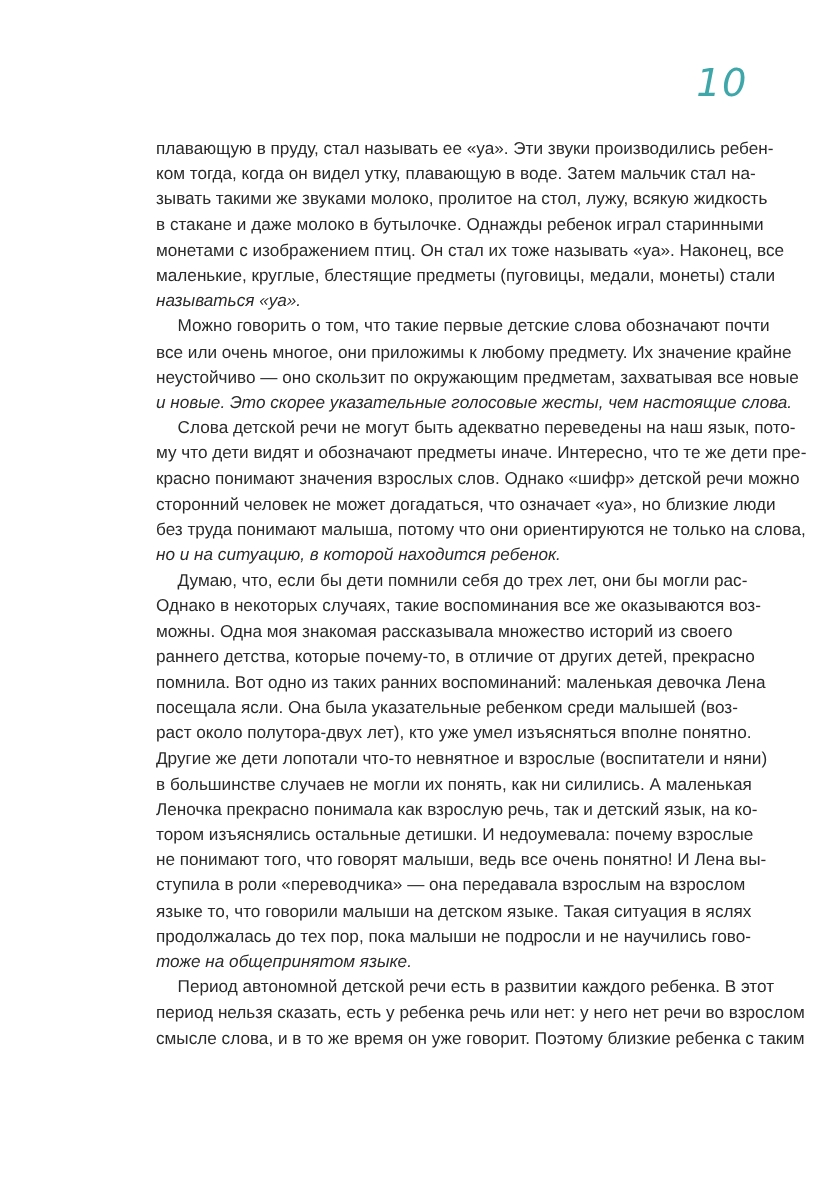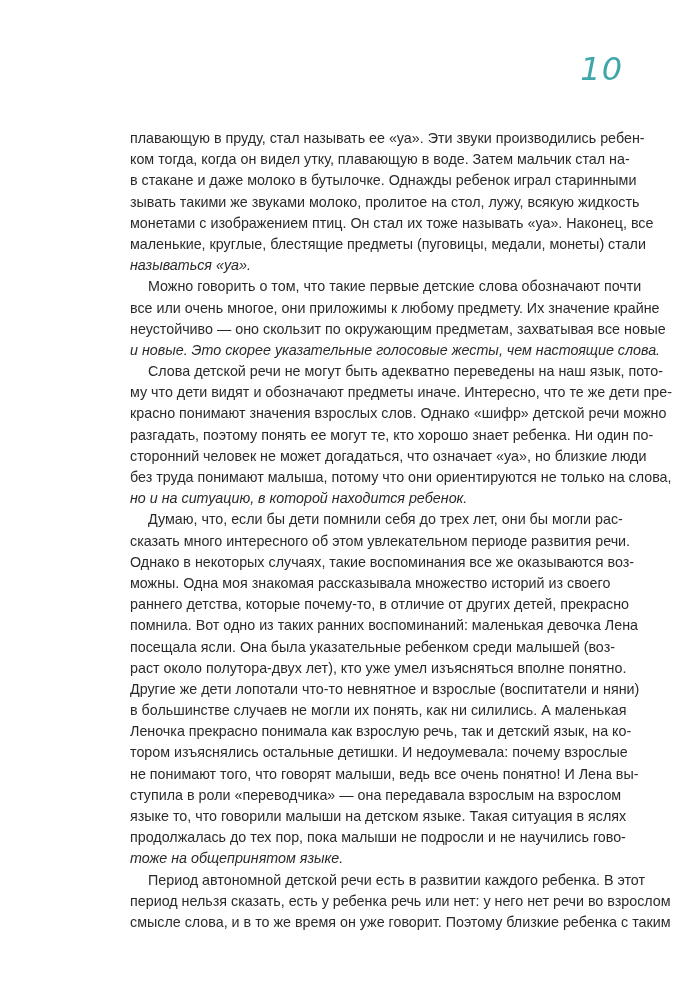--- a/index.html
+++ b/index.html
@@ -17,21 +17,21 @@
       font-family: "DejaVu Sans", sans-serif;
       font-style: italic;
       font-weight: 300;
       font-size: 32px;
       color: #3fa7a9;
       letter-spacing: 1px;
     }
     .body-text {
       position: absolute;
       left: 130px;
-      top: 128px;
+      top: 114px;
       width: 428px;
     }
     .line {
       display: block;
       font-size: 14.3px;
       line-height: 21.2px;
       height: 21.2px;
       white-space: nowrap;
       text-align: justify;
       text-align-last: justify;
@@ -41,44 +41,42 @@
   </style>
 </head>
 <body>
 
 <div class="page-number">10</div>
 
 <div class="body-text">
   <div>
     <span class="line">плавающую в пруду, стал называть ее «уа». Эти звуки производились ребен-</span>
     <span class="line">ком тогда, когда он видел утку, плавающую в воде. Затем мальчик стал на-</span>
+    <span class="line">зывать такими же звуками молоко, пролитое на стол, лужу, всякую жидкость</span>
     <span class="line">в стакане и даже молоко в бутылочке. Однажды ребенок играл старинными</span>
-    <span class="line">зывать такими же звуками молоко, пролитое на стол, лужу, всякую жидкость</span>
     <span class="line">монетами с изображением птиц. Он стал их тоже называть «уа». Наконец, все</span>
     <span class="line">маленькие, круглые, блестящие предметы (пуговицы, медали, монеты) стали</span>
     <span class="line last">называться «уа».</span>
   </div>
   <div>
     <span class="line indent">Можно говорить о том, что такие первые детские слова обозначают почти</span>
     <span class="line">все или очень многое, они приложимы к любому предмету. Их значение крайне</span>
     <span class="line">неустойчиво — оно скользит по окружающим предметам, захватывая все новые</span>
     <span class="line last">и новые. Это скорее указательные голосовые жесты, чем настоящие слова.</span>
   </div>
   <div>
     <span class="line indent">Слова детской речи не могут быть адекватно переведены на наш язык, пото-</span>
     <span class="line">му что дети видят и обозначают предметы иначе. Интересно, что те же дети пре-</span>
     <span class="line">красно понимают значения взрослых слов. Однако «шифр» детской речи можно</span>
-    <span class="line">разгадать, поэтому понять ее могут те, кто хорошо знает ребенка. Ни один по-</span>
     <span class="line">сторонний человек не может догадаться, что означает «уа», но близкие люди</span>
     <span class="line">без труда понимают малыша, потому что они ориентируются не только на слова,</span>
     <span class="line last">но и на ситуацию, в которой находится ребенок.</span>
   </div>
   <div>
     <span class="line indent">Думаю, что, если бы дети помнили себя до трех лет, они бы могли рас-</span>
-    <span class="line">сказать много интересного об этом увлекательном периоде развития речи.</span>
     <span class="line">Однако в некоторых случаях, такие воспоминания все же оказываются воз-</span>
     <span class="line">можны. Одна моя знакомая рассказывала множество историй из своего</span>
     <span class="line">раннего детства, которые почему-то, в отличие от других детей, прекрасно</span>
     <span class="line">помнила. Вот одно из таких ранних воспоминаний: маленькая девочка Лена</span>
     <span class="line">посещала ясли. Она была указательные ребенком среди малышей (воз-</span>
     <span class="line">раст около полутора-двух лет), кто уже умел изъясняться вполне понятно.</span>
     <span class="line">Другие же дети лопотали что-то невнятное и взрослые (воспитатели и няни)</span>
     <span class="line">в большинстве случаев не могли их понять, как ни силились. А маленькая</span>
     <span class="line">Леночка прекрасно понимала как взрослую речь, так и детский язык, на ко-</span>
     <span class="line">тором изъяснялись остальные детишки. И недоумевала: почему взрослые</span>

